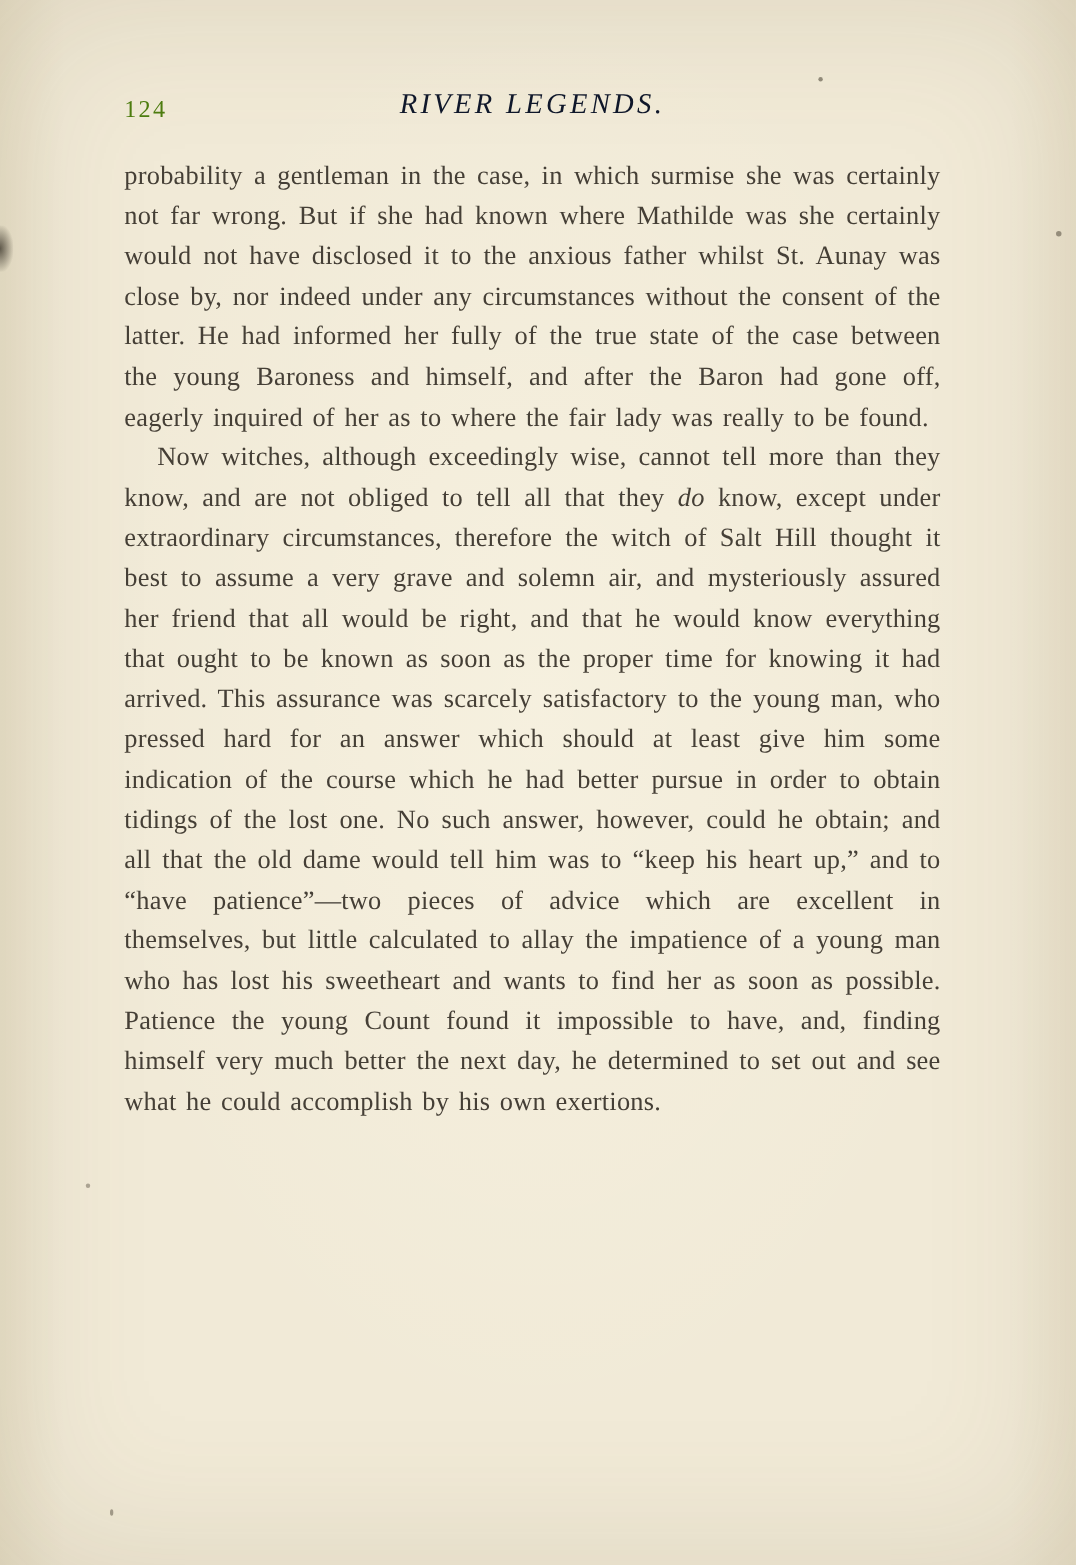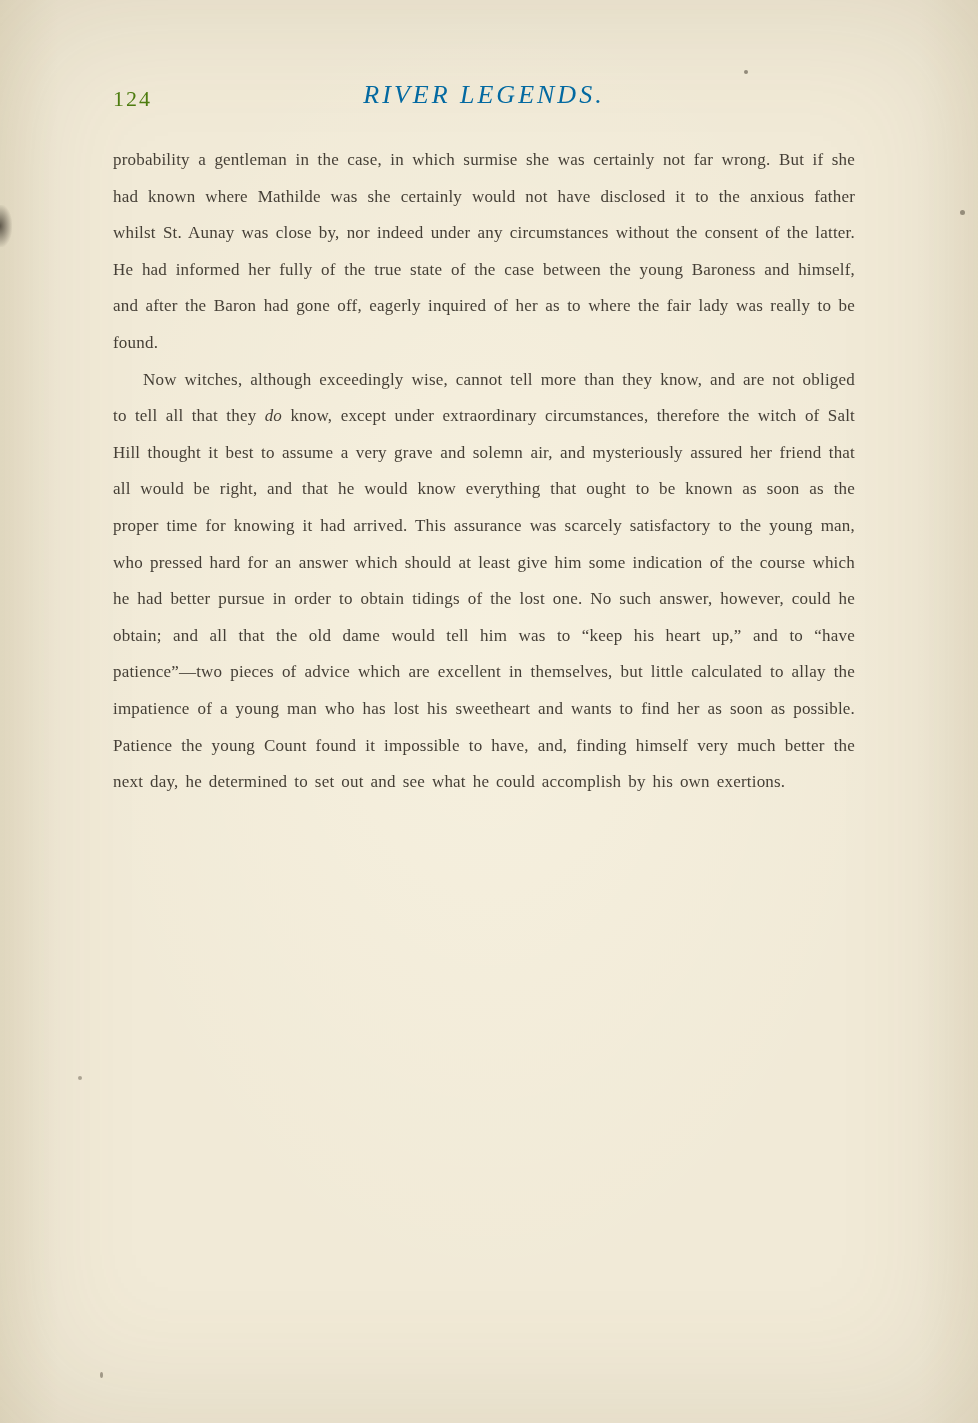--- a/index.html
+++ b/index.html
@@ -46,25 +46,25 @@
   }
   .running-title {
     position: absolute;
     left: 0;
     right: 0;
     top: 2px;
     text-align: center;
     font-style: italic;
     font-size: 26px;
     letter-spacing: 3px;
-    color: #0369a1;
+    color: #0f172a;
   }
   .body-text p {
     margin: 0;
-    font-size: 17px;
+    font-size: 24px;
     line-height: 36.6px;
     text-align: justify;
     letter-spacing: 0.2px;
     word-spacing: 2.5px;
     color: #453f36;
   }
   .body-text p.indented {
     text-indent: 30px;
   }
   .body-text em {

